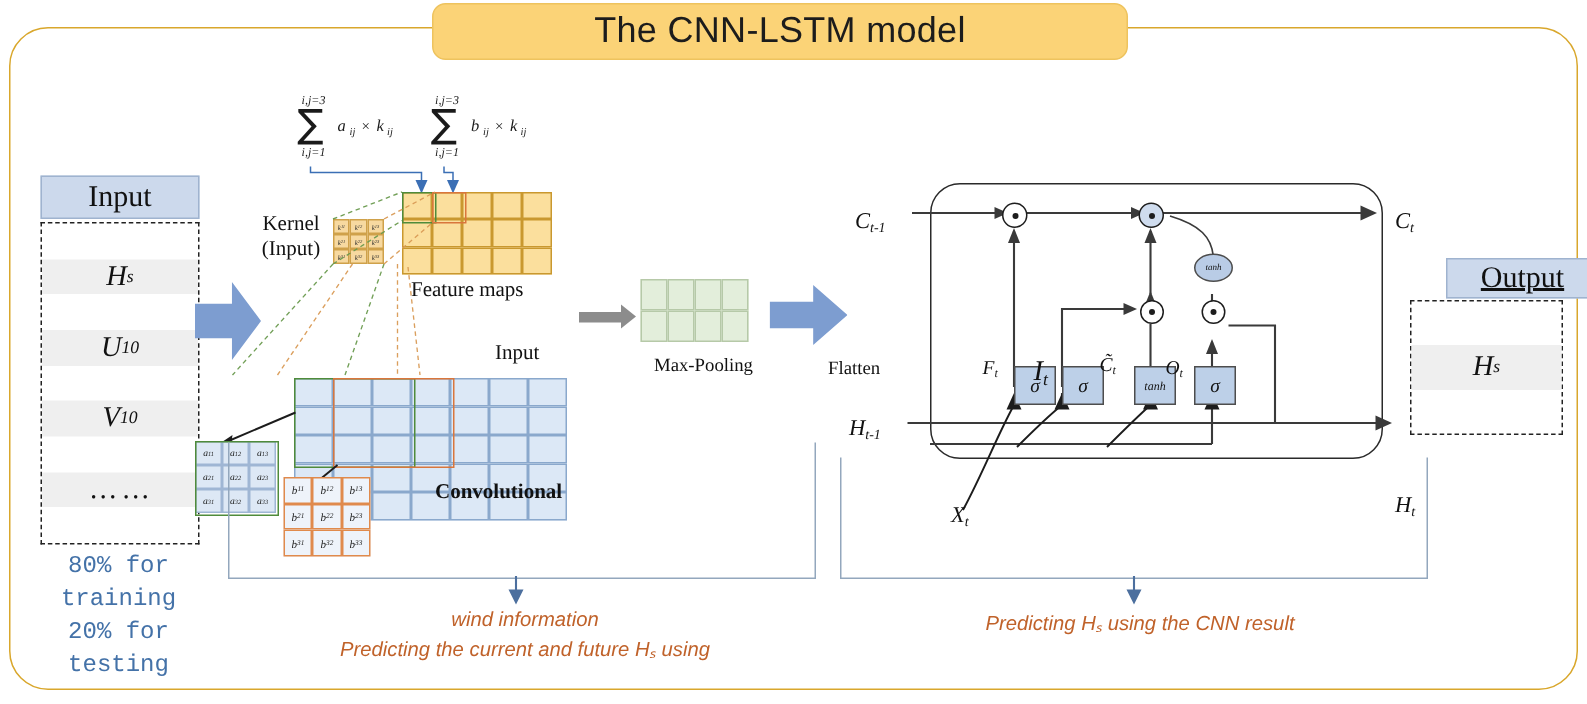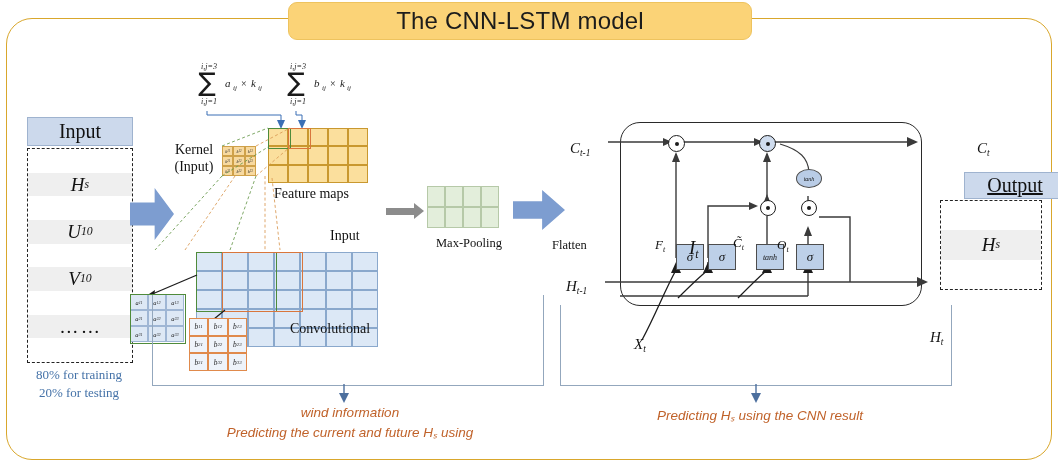--- a/index.html
+++ b/index.html
@@ -31,21 +31,21 @@
     border:1.6px dashed #222;background:#fff;
     display:flex;flex-direction:column;
   }
   .panel-row{
     flex:1;display:flex;align-items:center;justify-content:center;
     font-style:italic;font-size:19px;color:#111;
   }
   .panel-row.shaded{background:#efefef;}
   .sub{font-size:.62em;vertical-align:-.32em;font-style:italic;}
   .note{
-    font-family:Liberation Serif, serif;font-size:13px;color:#4472a8;
+    font-family:Liberation Mono, monospace;font-size:16px;color:#4472a8;
     text-align:center;line-height:1.38;
   }
 
   
   .barrow{background:#7d9dd0;}
   .barrow.b1{clip-path:polygon(0% 28%,56% 28%,56% 0%,100% 50%,56% 100%,56% 72%,0% 72%);}
 
   
   .grid{display:grid;position:absolute;}
   .gcell{border:.8px solid #c9982f;background:#fbdf9d;}
@@ -256,21 +256,21 @@
       <div class="gcell blue"></div>
       <div class="gcell blue"></div>
       <div class="gcell blue"></div>
       <div class="gcell blue"></div>
       <div class="gcell blue"></div>
       <div class="gcell blue"></div>
     </div>
   <div class="olay green" style="left:196px;top:252px;width:79px;height:58px;"></div>
   <div class="olay orange" style="left:222px;top:252px;width:79px;height:58px;"></div>
   <div class="abs lbl" style="left:330px;top:228px;">Input</div>
-  <div class="abs lbl" style="left:290px;top:321px;">Convolutional</div>
+  <div class="abs lbl" style="left:290px;top:321px;font-weight:bold;">Convolutional</div>
 
   <svg class="abs" style="left:125px;top:255px;width:210px;height:110px;" viewBox="0 0 210 110">
     <g stroke="#1c1c1c" stroke-width="1.3" fill="none">
       <path d="M 72 20 L 25 40"></path>
       <path d="M 100 55 L 72 78"></path>
     </g>
     <path d="M 18 43 L 30 35 L 29 42 Z" fill="#1c1c1c"></path>
     <path d="M 65 83 L 76 73 L 77 80 Z" fill="#1c1c1c"></path>
   </svg>
 
@@ -318,21 +318,21 @@
   <div class="abs lbl sm" style="left:396px;top:236px;">Max-Pooling</div>
 
   <div class="abs barrow b1" style="left:513px;top:190px;width:52px;height:40px;"></div>
   <div class="abs lbl sm" style="left:512px;top:238px;">Flatten</div>
 
   <div class="abs" id="lstm-box"></div>
 
   <div class="abs vlab" style="left:570px;top:140px;">
     <span>C</span><span class="sub">t-1</span>
   </div>
-  <div class="abs vlab" style="left:977px;top:140px;">
+  <div class="abs vlab" style="left:930px;top:140px;">
     <span>C</span><span class="sub">t</span>
   </div>
   <div class="abs vlab" style="left:566px;top:278px;">
     <span>H</span><span class="sub">t-1</span>
   </div>
   <div class="abs vlab" style="left:930px;top:281px;margin-top:48px;">
     <span>H</span><span class="sub">t</span>
   </div>
 
   <svg class="abs" style="left:560px;top:110px;width:400px;height:250px;" viewBox="0 0 400 250">

